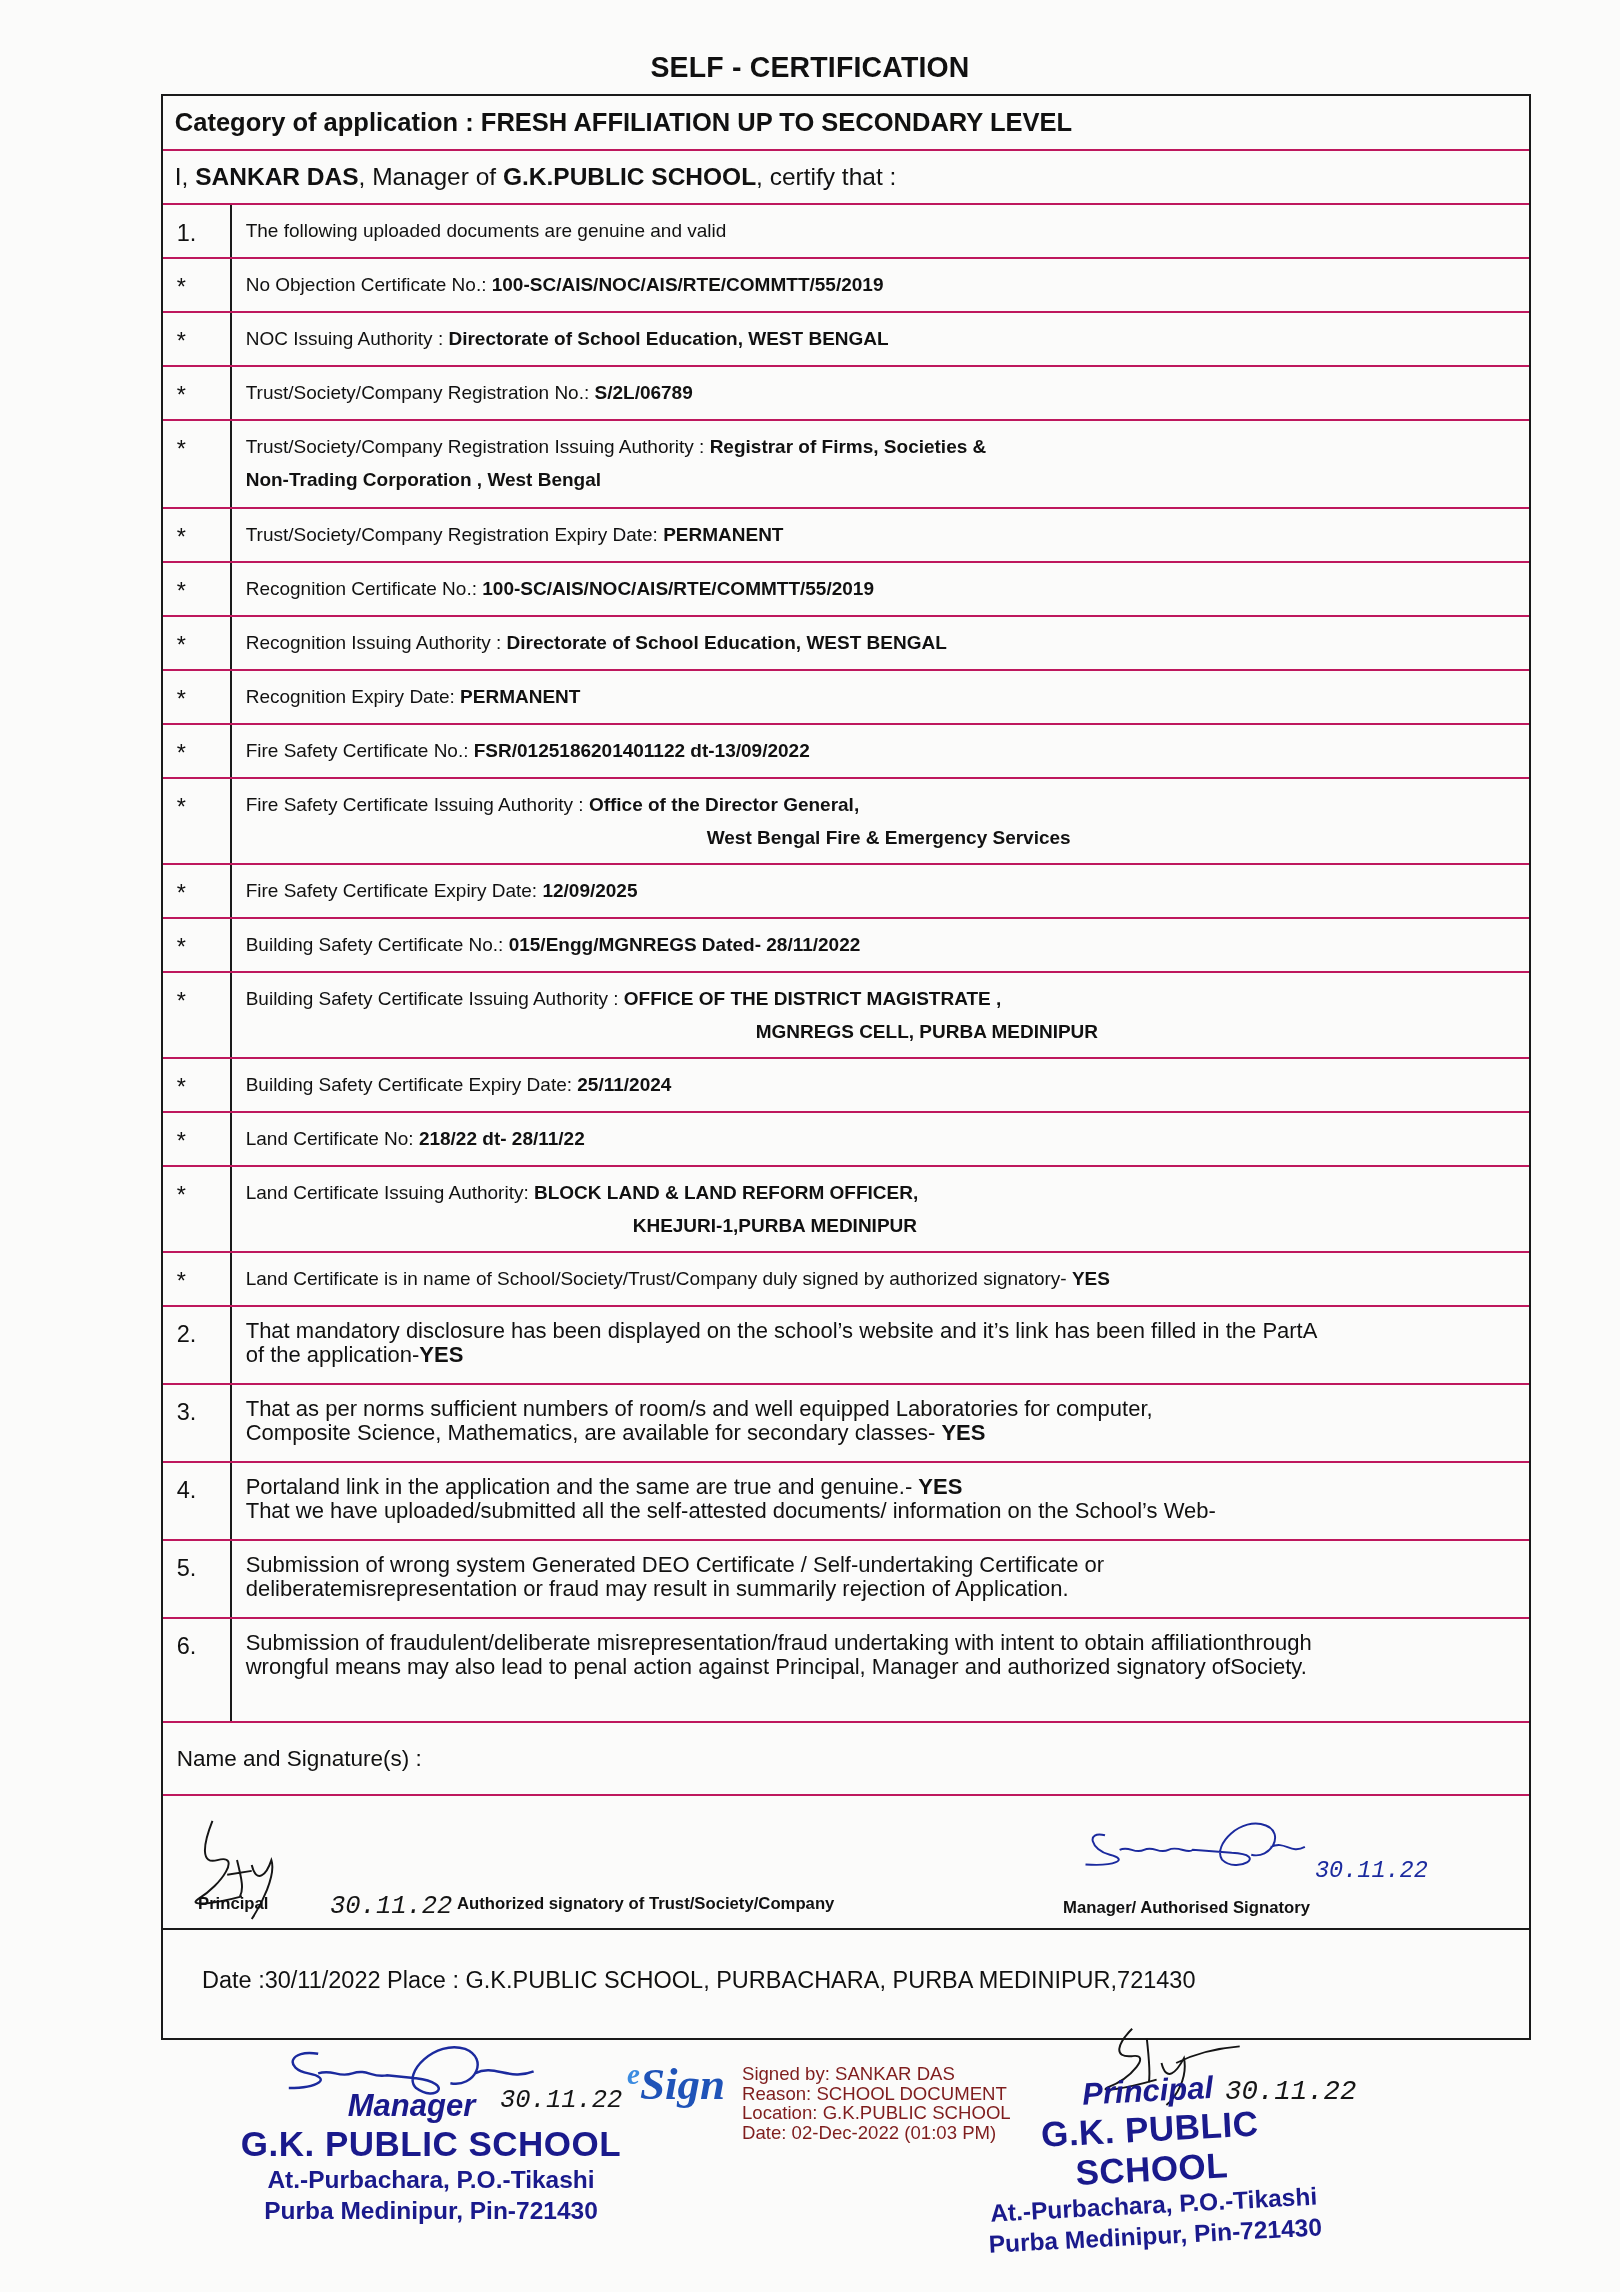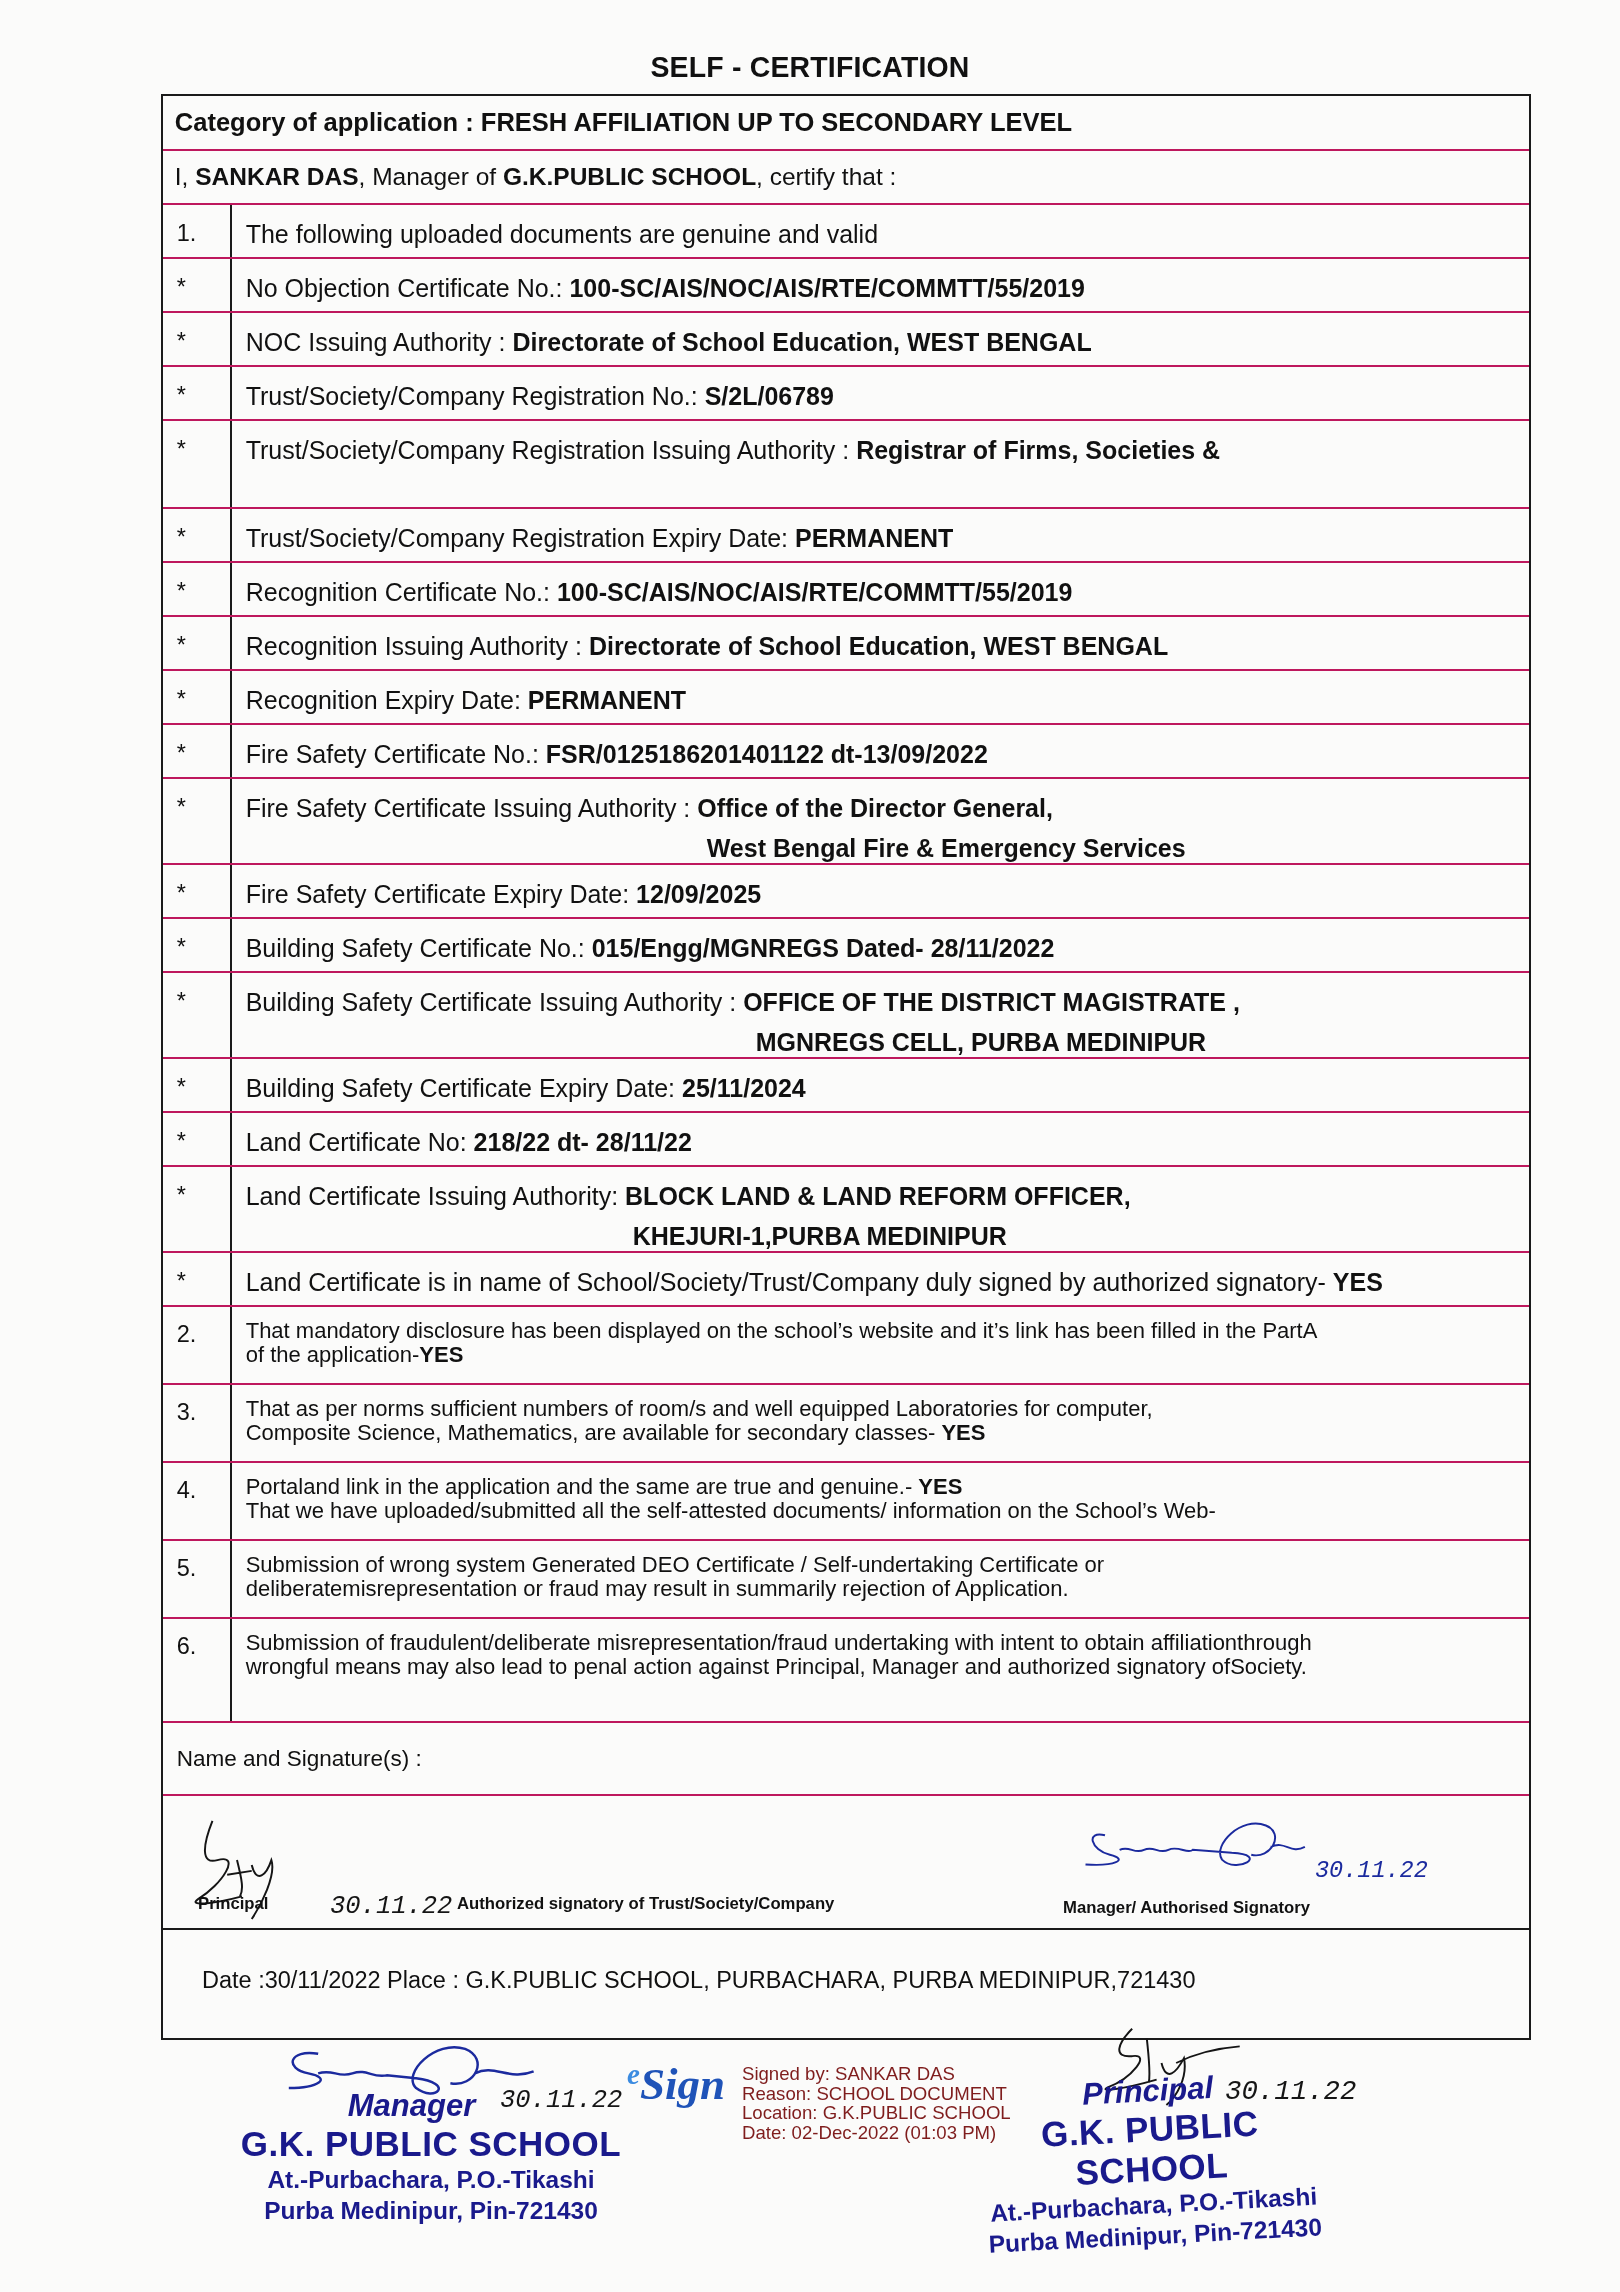--- a/index.html
+++ b/index.html
@@ -22,21 +22,21 @@
     position: relative; border-bottom: 2px solid #be185d; box-sizing: border-box;
     display: flex; align-items: stretch;
   }
   .row.full { padding: 0 11.8px; align-items: center; font-size: 25.5px; }
   .cell-num {
     width: 69px; flex: 0 0 69px; border-right: 2px solid #1a1a1a;
     font-size: 23.5px; padding-left: 13.7px; box-sizing: border-box;
     display: flex; align-items: flex-start;
   }
   .cell-body {
-    flex: 1; padding: 0 13.7px; font-size: 25px; box-sizing: border-box;
+    flex: 1; padding: 0 13.7px; font-size: 19px; box-sizing: border-box;
     display: flex; flex-direction: column; justify-content: flex-start;
   }
   .h55 { height: 54px; }
   .h56 { height: 55px; }
   .h90 { height: 88px; }
   .h88 { height: 86px; }
   .h80 { height: 78px; }
   .h106 { height: 104px; }
   .h60 { height: 73px; }
   .single .cell-num, .single .cell-body { padding-top: 14.7px; }
@@ -101,20 +101,21 @@
   <div class="row single h55">
     <div class="cell-num">*</div>
     <div class="cell-body">
         <span><span>Trust/Society/Company Registration No.: </span><b>S/2L/06789</b></span>
       </div>
   </div>
   <div class="row double h90">
     <div class="cell-num">*</div>
     <div class="cell-body">
       <span><span>Trust/Society/Company Registration Issuing Authority : </span><b>Registrar of Firms, Societies &amp;</b></span>
+      <b class="line2">Non-Trading Corporation , West Bengal</b>
     </div>
   </div>
   <div class="row single h55">
     <div class="cell-num">*</div>
     <div class="cell-body">
         <span><span>Trust/Society/Company Registration Expiry Date: </span><b>PERMANENT</b></span>
       </div>
   </div>
   <div class="row single h55">
     <div class="cell-num">*</div>

